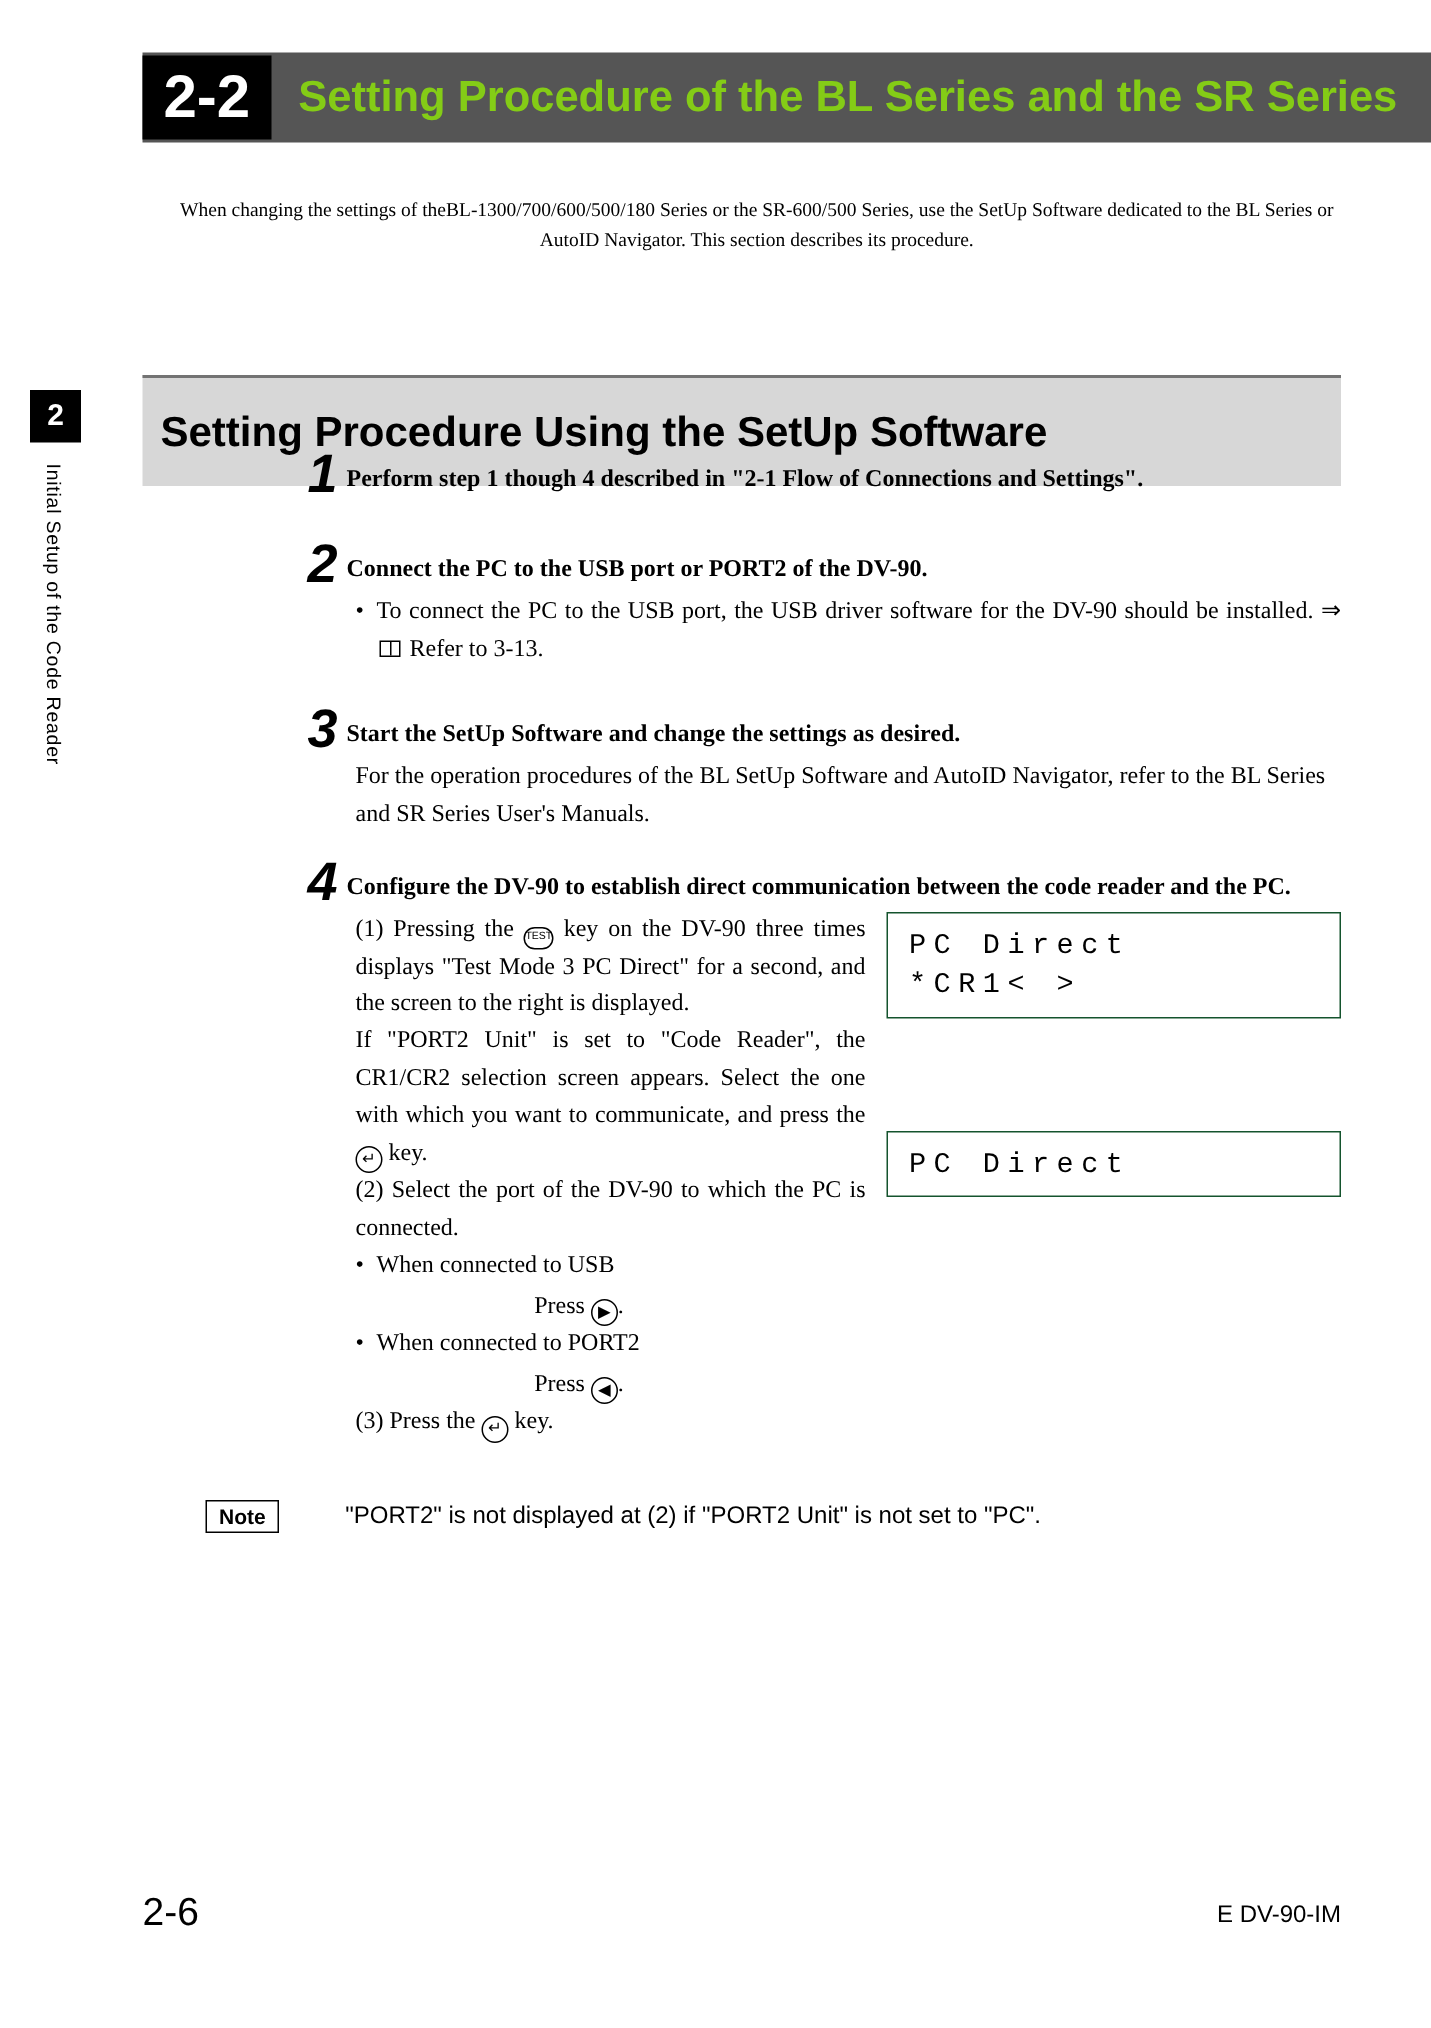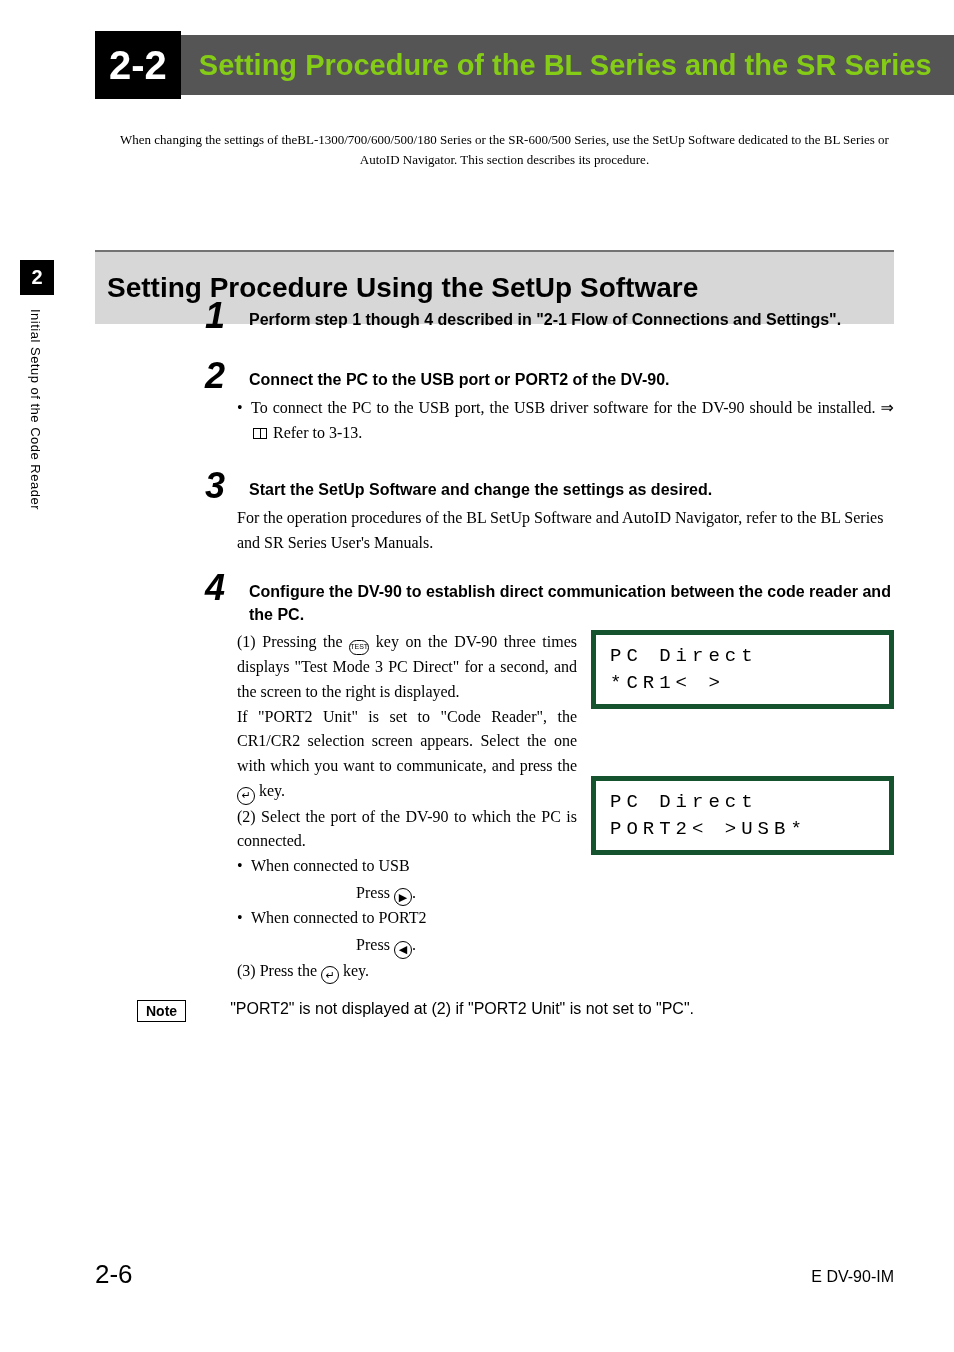--- a/index.html
+++ b/index.html
@@ -17,21 +17,21 @@
       left: 95px;
       right: 0;
       height: 60px;
       background: #555;
       display: flex;
       align-items: center;
     }
     .section-num-box {
       background: #000;
       color: #fff;
-      height: 68px;
+      height: 56px;
       padding: 0 14px;
       display: flex;
       align-items: center;
       font-family: Arial, Helvetica, sans-serif;
       font-weight: bold;
       font-size: 40px;
     }
     .header-title {
       color: #84cc16;
       font-weight: bold;
@@ -92,24 +92,24 @@
     .step-num {
       font-family: Arial, Helvetica, sans-serif;
       font-style: italic;
       font-weight: bold;
       font-size: 36px;
       position: absolute;
       left: 0;
       top: -10px;
     }
     .step-title {
-      font-family: Liberation Sans, sans-serif;
-      font-weight: bold;
-      font-size: 16px;
-      margin-left: 44px;
+      font-family: Liberation Serif, serif;
+      font-weight: bold;
+      font-size: 16px;
+      margin-left: 26px;
       padding-top: 4px;
       line-height: 1.4;
     }
     .step-body {
       margin-left: 32px;
       font-size: 16px;
       line-height: 1.55;
       margin-top: 4px;
     }
     .bullet { padding-left: 14px; position: relative; margin-bottom: 2px; text-align: justify;}
@@ -146,37 +146,37 @@
       border-radius: 50%;
       font-size: 11px;
       vertical-align: -3px;
     }
     .step4-wrap { position: relative; }
     .step4-left { width: 340px; text-align: justify; }
     .lcd {
       position: absolute;
       left: 354px;
       right: 0;
-      border: 5px solid #14532d;
+      border: 1px solid #14532d;
       padding: 8px 14px;
       font-family: "Courier New", monospace;
       font-size: 19px;
       letter-spacing: 5px;
       line-height: 1.4;
     }
     .lcd1 { top: 0; }
     .lcd2 { top: 146px; }
     .press-center { text-align: center; width: 270px; margin-left:14px; }
     .note-row {
       position: absolute;
       top: 1000px;
       left: 137px;
       right: 60px;
       display: flex;
-      align-items: flex-start;
+      align-items: center;
       gap: 44px;
     }
     .note-label {
       border: 1.5px solid #000;
       font-family: Arial, sans-serif;
       font-weight: bold;
       font-size: 14px;
       padding: 2px 8px;
     }
     .note-text {
@@ -242,21 +242,20 @@
     <span class="step-num">4</span>
     <div class="step-title">Configure the DV-90 to establish direct communication between the code reader and the PC.</div>
     <div class="step-body" style="position:relative;">
 
       <div class="lcd lcd1">
         <div>PC Direct</div>
         <div>   *CR1&lt; &gt;</div>
       </div>
       <div class="lcd lcd2">
         <div>PC Direct</div>
-        <div> PORT2&lt; &gt;USB*</div>
       </div>
 
       <div class="step4-left">
         <span>(1) Pressing the </span><span class="key-test">TEST</span><span> key on the DV-90 three times displays "Test Mode 3 PC Direct" for a second, and the screen to the right is displayed.</span>
       </div>
       <div class="step4-left">
         <span>If "PORT2 Unit" is set to "Code Reader", the CR1/CR2 selection screen appears. Select the one with which you want to communicate, and press the </span><span class="key-circ">↵</span><span> key.</span>
       </div>
       <div class="step4-left">(2) Select the port of the DV-90 to which the PC is connected.</div>
 

